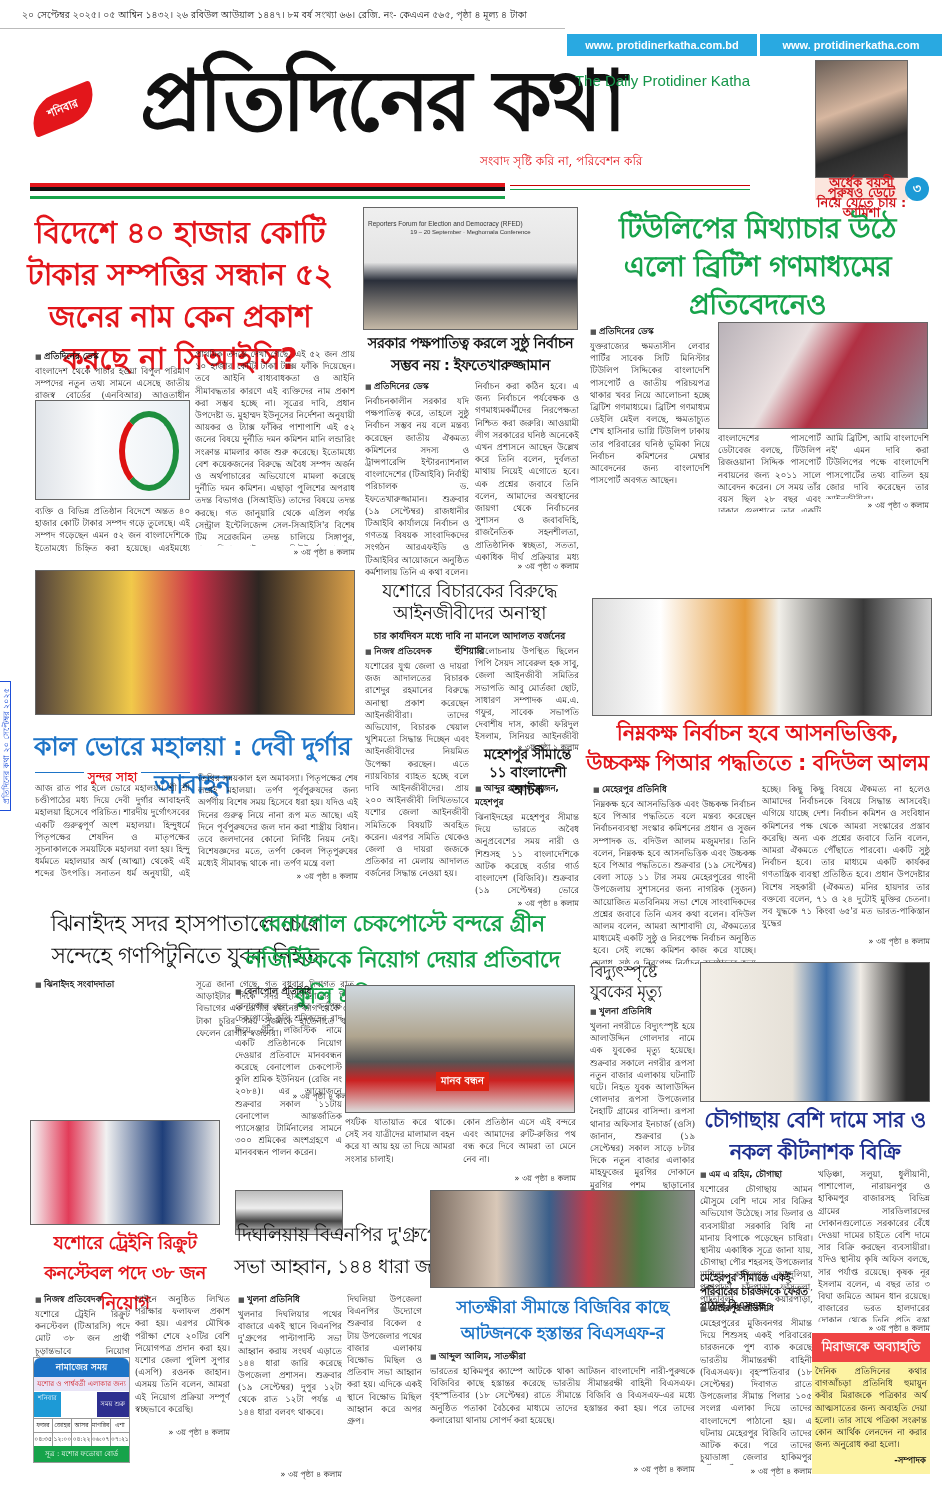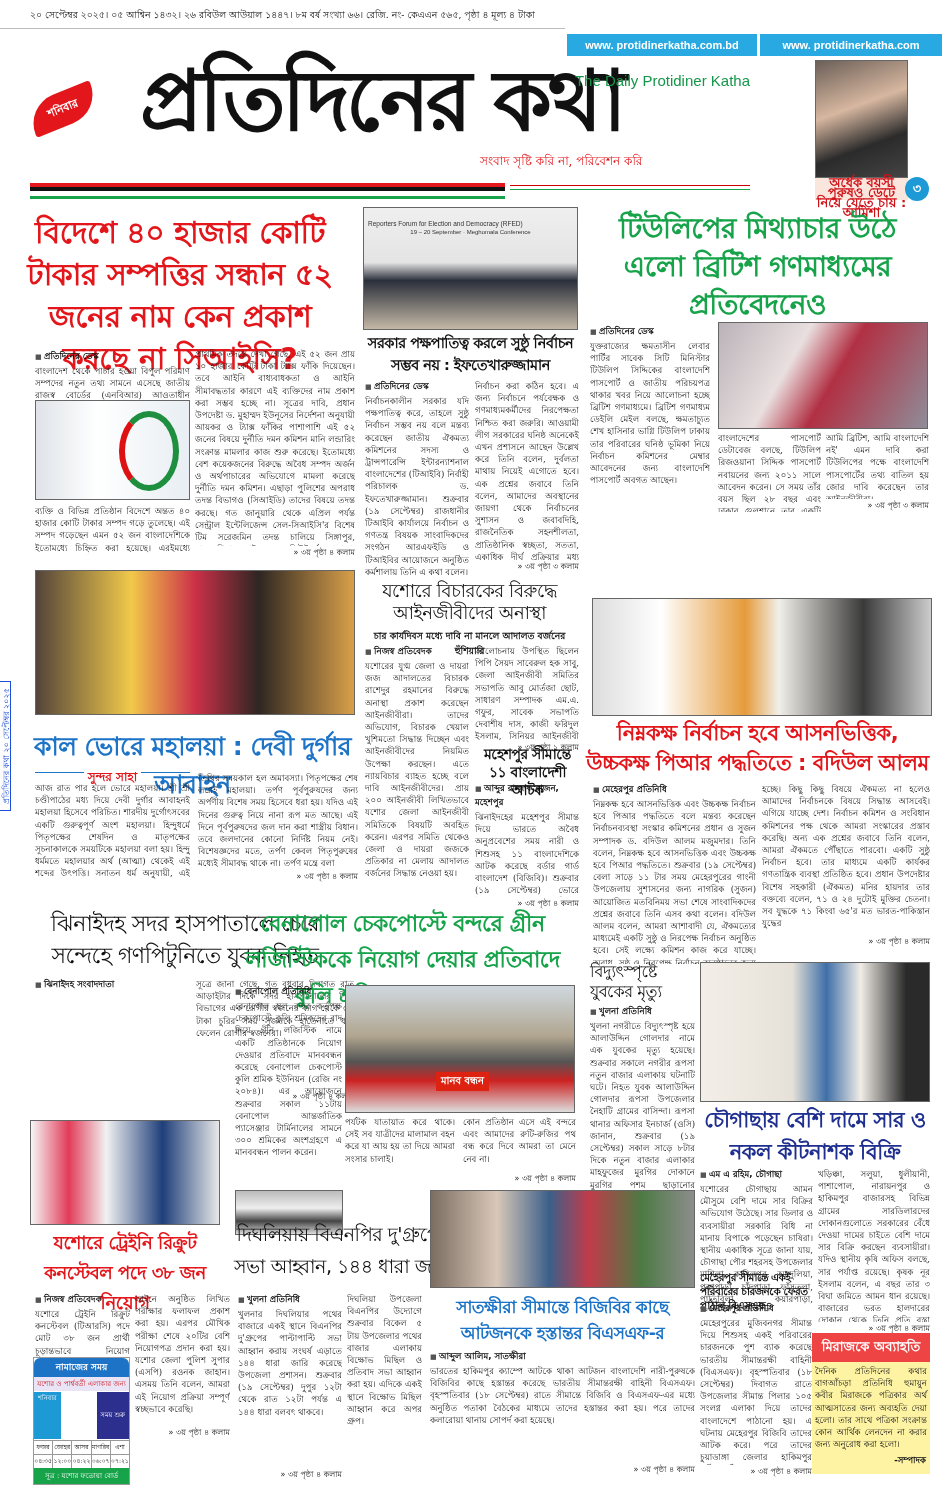--- a/index.html
+++ b/index.html
@@ -10,21 +10,21 @@
   .byline:before{content:"■ ";color:#555;font-size:7px}
   .cont{font-size:8px;color:#222;text-align:right;margin-top:0}
   .photo{background:linear-gradient(135deg,#8a8d93,#c9c4bd 40%,#6b6156 70%,#b7aa98);border:1px solid #666}
   .hl{font-family:"DejaVu Sans",sans-serif;font-weight:bold;text-align:center;line-height:1.12;letter-spacing:-0.5px}
   .red{color:#e3161b}.green{color:#16a34a}.blue{color:#1d74c7}.navy{color:#1e2f8f}.black{color:#111}
 </style>
 </head>
 <body>
 
 <div class="abs" style="left:0;top:0;width:565px;height:29px;border-bottom:1px solid #bbb;">
-  <div style="font-size:9.3px;line-height:29px;padding-left:30px;font-family:'DejaVu Serif',serif;white-space:nowrap;overflow:hidden">২০ সেপ্টেম্বর ২০২৫। ০৫ আশ্বিন ১৪৩২। ২৬ রবিউল আউয়াল ১৪৪৭। ৮ম বর্ষ সংখ্যা ৬৬। রেজি. নং- কেএএন ৫৬৫, পৃষ্ঠা ৪ মূল্য ৪ টাকা</div>
+  <div style="font-size:9.3px;line-height:29px;padding-left:22px;font-family:'DejaVu Serif',serif;white-space:nowrap;overflow:hidden">২০ সেপ্টেম্বর ২০২৫। ০৫ আশ্বিন ১৪৩২। ২৬ রবিউল আউয়াল ১৪৪৭। ৮ম বর্ষ সংখ্যা ৬৬। রেজি. নং- কেএএন ৫৬৫, পৃষ্ঠা ৪ মূল্য ৪ টাকা</div>
 </div>
 <div class="abs" style="left:567px;top:34px;width:190px;height:22px;background:#29a9e1;color:#fff;font-weight:bold;font-size:11px;line-height:22px;text-align:center;font-family:'Liberation Sans',sans-serif">www. protidinerkatha.com.bd</div>
 <div class="abs" style="left:760px;top:34px;width:182px;height:22px;background:#29a9e1;color:#fff;font-weight:bold;font-size:11px;line-height:22px;text-align:center;font-family:'Liberation Sans',sans-serif">www. protidinerkatha.com</div>
 
 <div class="abs" style="left:28px;top:92px;width:70px;height:34px;background:#e3161b;border-radius:40px 4px 40px 4px;transform:rotate(-22deg);color:#fff;font-weight:bold;font-size:11px;text-align:center;line-height:34px">শনিবার</div>
 <div class="abs" style="left:140px;top:46px;width:590px;height:110px;font-family:'DejaVu Serif',serif;font-weight:bold;font-size:84px;line-height:110px;letter-spacing:-4px;color:#111;white-space:nowrap;overflow:hidden">প্রতিদিনের কথা</div>
 <div class="abs" style="left:520px;top:72px;width:230px;text-align:right;color:#16964a;font-size:15px;font-family:'Liberation Sans',sans-serif">The Daily Protidiner Katha</div>
 <div class="abs" style="left:480px;top:152px;width:270px;text-align:left;color:#e3161b;font-size:12px;font-family:'DejaVu Serif',serif">সংবাদ সৃষ্টি করি না, পরিবেশন করি</div>
 <div class="abs" style="left:30px;top:183px;width:475px;height:8px;background:#e3161b;border-bottom:4px solid #111;"></div>
 <div class="abs" style="left:30px;top:196px;width:475px;height:3px;background:#16a34a"></div>
@@ -149,21 +149,21 @@
 <div class="abs" style="left:135px;top:1293px;width:95px">
   <div class="body-text" style="height:133px;overflow:hidden">লাইনে অনুষ্ঠিত লিখিত পরীক্ষার ফলাফল প্রকাশ করা হয়। এরপর মৌখিক পরীক্ষা শেষে ২০টির বেশি নিয়োগপত্র প্রদান করা হয়। যশোর জেলা পুলিশ সুপার (এসপি) রওনক জাহান। এসময় তিনি বলেন, আমরা এই নিয়োগ প্রক্রিয়া সম্পূর্ণ স্বচ্ছভাবে করেছি।</div>
   <div class="cont">» <span>৩য় পৃষ্ঠা ৪ কলাম</span></div>
 </div>
 
 <div class="abs" style="left:33px;top:1357px;width:97px;border:1px solid #999;background:#fff">
   <div style="background:#1d74c7;color:#fff;font-size:9px;font-weight:bold;text-align:center;padding:2px 0;border-radius:6px 6px 0 0">নামাজের সময়</div>
   <div style="background:#e9e4f6;color:#d01218;font-size:7px;text-align:center;padding:1px 0">যশোর ও পার্শ্ববর্তী এলাকার জন্য</div>
   <div style="display:flex;justify-content:space-between;padding:1px 0">
     <span style="background:#1d9ad6;color:#fff;font-size:6.5px;padding:1px 4px">শনিবার</span>
-    <span style="background:#2d2f8f;color:#fff;font-size:6.5px;padding:18px 4px">সময় শুরু</span>
+    <span style="background:#2d2f8f;color:#fff;font-size:6.5px;padding:7px 4px">সময় শুরু</span>
   </div>
   <div id="prayer-head" style="display:flex;font-size:6px;border-top:1px solid #999">
       <span style="flex: 1 1 0%; text-align: center; border-left: none; padding: 1px 0px; font-family: &quot;DejaVu Serif&quot;, serif;">ফজর</span>
       <span style="flex: 1 1 0%; text-align: center; border-left: 1px solid rgb(153, 153, 153); padding: 1px 0px; font-family: &quot;DejaVu Serif&quot;, serif;">জোহর</span>
       <span style="flex: 1 1 0%; text-align: center; border-left: 1px solid rgb(153, 153, 153); padding: 1px 0px; font-family: &quot;DejaVu Serif&quot;, serif;">আসর</span>
       <span style="flex: 1 1 0%; text-align: center; border-left: 1px solid rgb(153, 153, 153); padding: 1px 0px; font-family: &quot;DejaVu Serif&quot;, serif;">মাগরিব</span>
       <span style="flex: 1 1 0%; text-align: center; border-left: 1px solid rgb(153, 153, 153); padding: 1px 0px; font-family: &quot;DejaVu Serif&quot;, serif;">এশা</span>
     </div>
   <div id="prayer-times" style="display:flex;font-size:6px;border-top:1px solid #999">
       <span style="flex: 1 1 0%; text-align: center; border-left: none; padding: 1px 0px; font-family: &quot;DejaVu Serif&quot;, serif;">০৪:৩৫</span>

